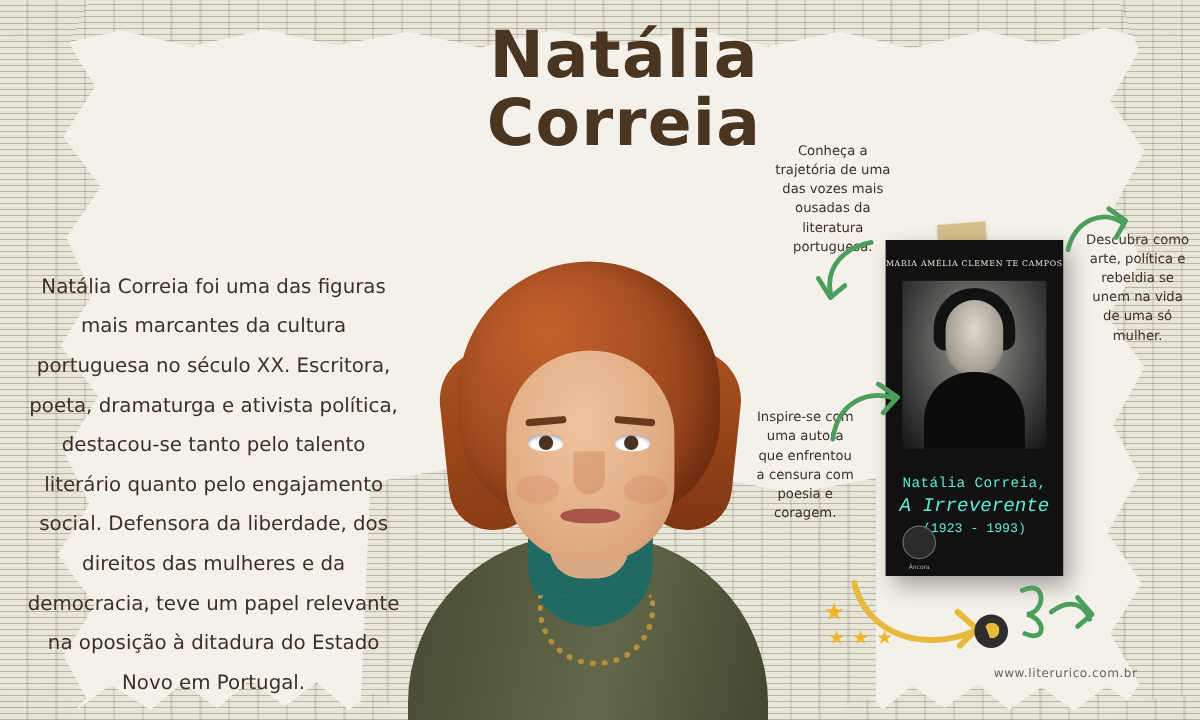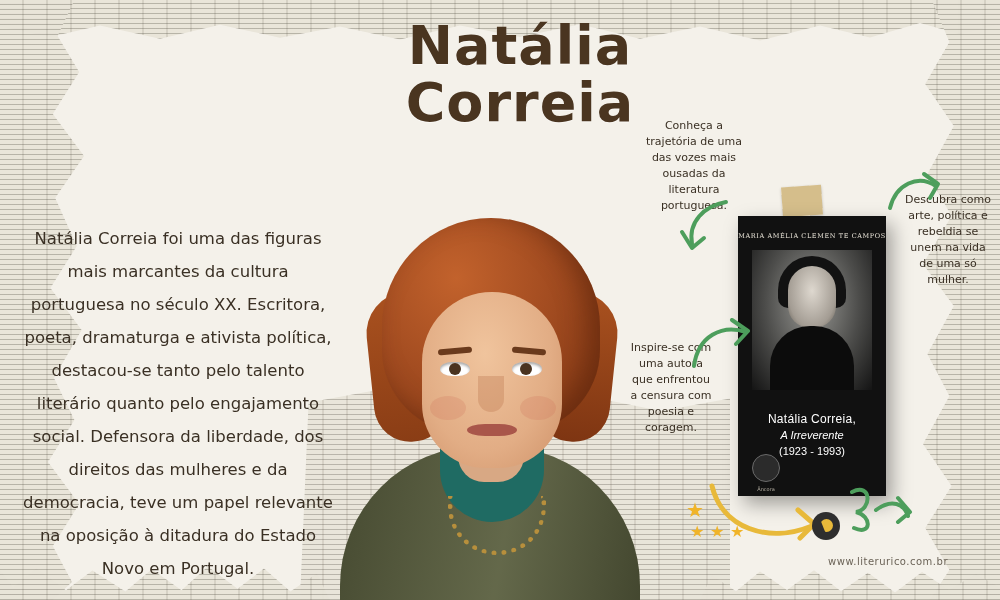--- a/index.html
+++ b/index.html
@@ -201,21 +201,21 @@
     width: 88px; height: 54px;
     border: 5px dotted #b78f3c;
     border-top: none;
     border-radius: 0 0 48px 48px;
   }
 
   
   #book {
     position: absolute;
     left: 738px;
-    top: 216px;
+    top: 200px;
     width: 148px;
     height: 280px;
     background: #111;
     box-shadow: 6px 8px 18px rgba(0,0,0,0.35);
   }
   #book-tape {
     position: absolute;
     left: 782px;
     top: 186px;
     width: 40px;
@@ -254,25 +254,25 @@
   .bk-body {
     position: absolute;
     left: 18px; top: 76px; width: 84px; height: 64px;
     background: #0c0c0c;
     border-radius: 40px 40px 0 0;
   }
   .bk-title {
     position: absolute;
     left: 0; top: 196px; width: 100%;
     text-align: center;
-    color: #ffffff;
-    font-family: Liberation Sans, sans-serif;
+    color: #5eead4;
+    font-family: Liberation Mono, monospace;
   }
   .bk-title .t1 { display:block; font-size: 12px; letter-spacing: 0.3px; }
-  .bk-title .t2 { display:block; font-size: 11px; font-style: italic; margin-top: 3px; }
+  .bk-title .t2 { display:block; font-size: 16px; font-style: italic; margin-top: 3px; }
   .bk-title .t3 { display:block; font-size: 11px; margin-top: 4px; }
   .bk-logo {
     position: absolute;
     left: 14px; bottom: 14px;
     width: 26px; height: 26px;
     border-radius: 50%;
     background: #2b2b2b;
     border: 1px solid #6a6a6a;
   }
   .bk-logo-text {

